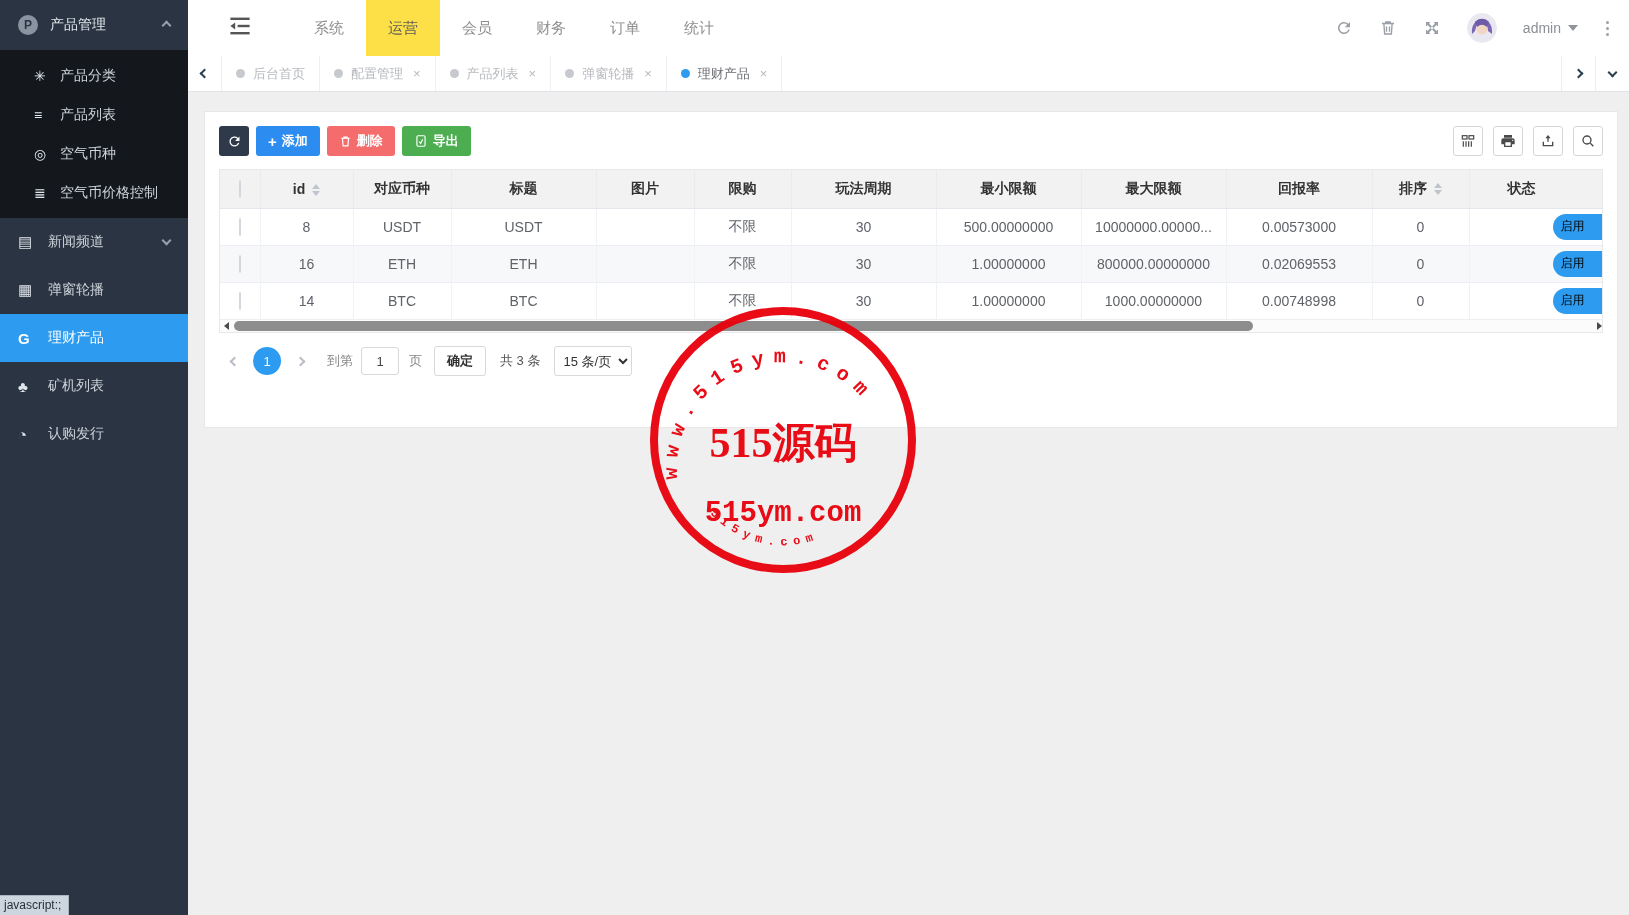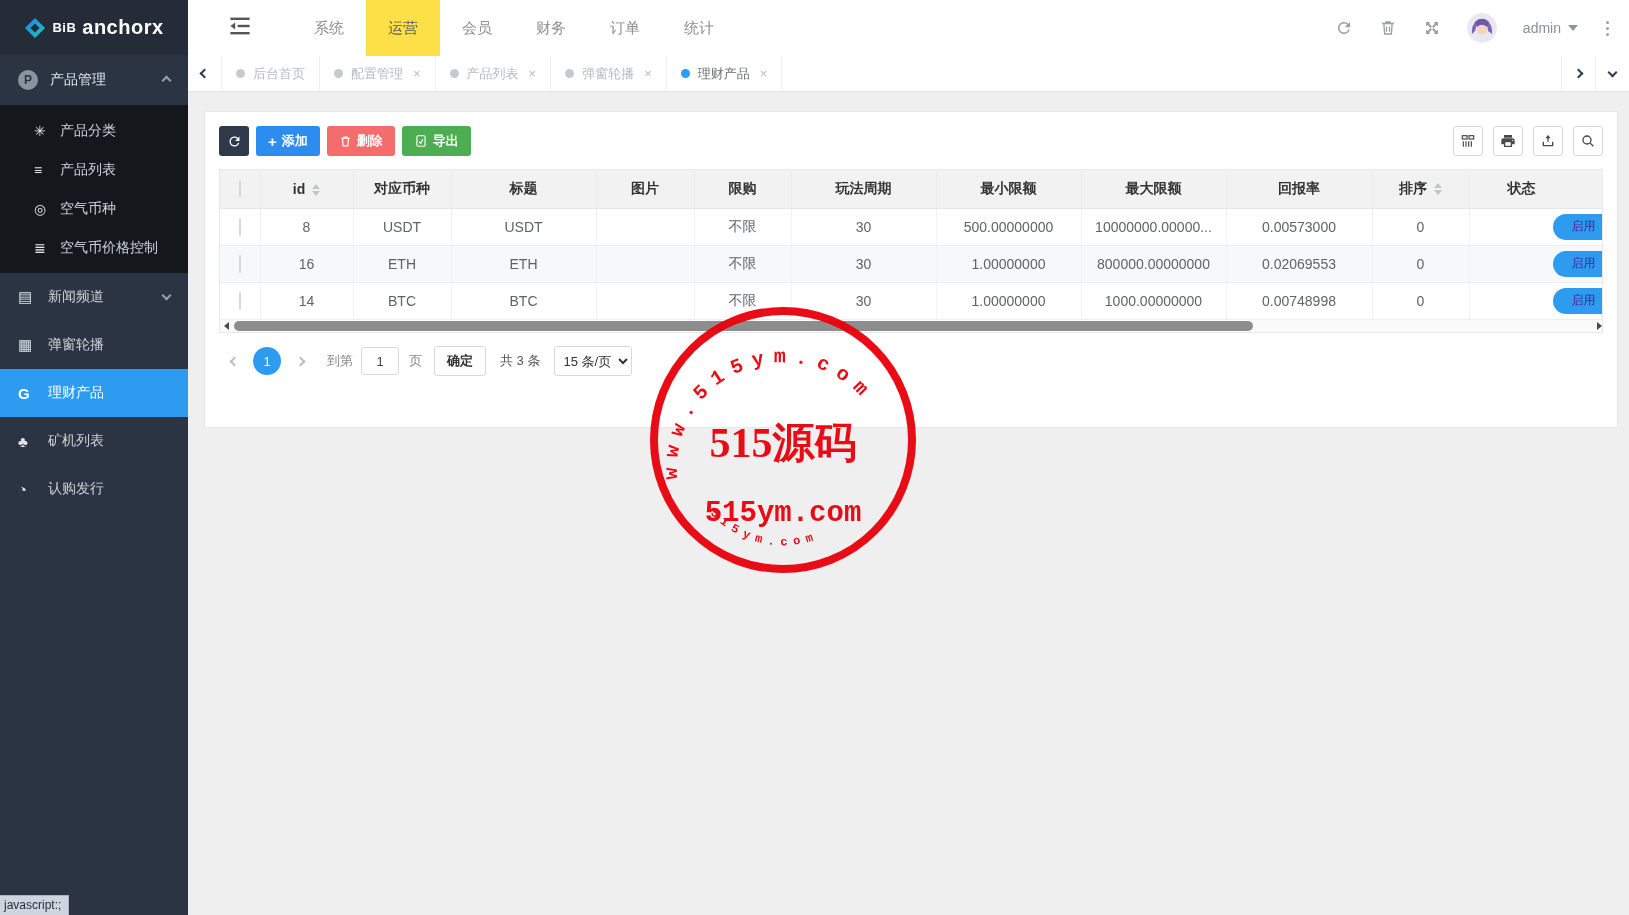--- a/index.html
+++ b/index.html
@@ -80,21 +80,21 @@
   td { height:37px; font-size:14px; color:#5f6368; text-align:center; border-top:1px solid #eceef1; border-right:1px solid #f0f2f4; }
   tbody tr:nth-child(2) { background:#f7f8f9; }
   th.status, td.status { border-right:none; }
   th.status { text-align:left; padding-left:38px; }
   .cb { width:16px; height:16px; border:1px solid #d4d7dc; border-radius:3px; background:#fff; margin:0 auto; cursor:pointer; }
   .sort { display:inline-flex; flex-direction:column; gap:2px; margin-left:7px; vertical-align:middle; }
   .sort i { width:0; height:0; border-left:4px solid transparent; border-right:4px solid transparent; }
   .sort .sup { border-bottom:5px solid #bfc4cc; }
   .sort .sdn { border-top:5px solid #bfc4cc; }
   .toggle { position:relative; width:86px; height:26px; background:#2d9cf0; border-radius:13px; display:flex; align-items:center; margin-left:83px; cursor:pointer; }
-  .toggle .tlabel { color:#4c1d95; font-size:12px; margin-left:19px; }
+  .toggle .tlabel { color:#000000; font-size:12px; margin-left:8px; }
 
   
   .hscroll { height:14px; display:flex; align-items:center; border:1px solid #e8e8e8; border-top:1px solid #eceef1; background:#fbfbfb; }
   .harrow { width:12px; display:flex; align-items:center; justify-content:center; cursor:pointer; }
   .harrow i { width:0; height:0; border-top:4px solid transparent; border-bottom:4px solid transparent; }
   .harrow.l i { border-right:5px solid #4a4a4a; }
   .harrow.r i { border-left:5px solid #4a4a4a; margin-left:auto; }
   .htrack { flex:1; height:10px; position:relative; }
   .hthumb { position:absolute; left:2px; top:0; height:10px; width:75%; background:#8d8d8d; border-radius:5px; cursor:grab; }
 
@@ -115,33 +115,20 @@
 
   
   .statusbar { position:absolute; left:0; bottom:0; z-index:60; background:#cdd5de; color:#26313d; font-size:12px; padding:2px 7px 3px 4px; border:1px solid #aab4bf; border-left:none; border-bottom:none; }
 </style>
 </head>
 <body>
 
 <div class="app">
 
   <aside class="sidebar">
-    <div class="logo">
-      <svg viewBox="0 0 24 24">
-        <defs>
-            <linearGradient id="lg" x1="0" y1="0" x2="1" y2="1">
-          <stop offset="0" stop-color="#2080ed"></stop>
-              <stop offset="1" stop-color="#1ec8b4"></stop>
-        </linearGradient>
-          </defs>
-        <path fill-rule="evenodd" fill="url(#lg)" d="M12 1 23 12 12 23 1 12zM12 7l5 5-5 5-5-5z"></path>
-      </svg>
-      <span class="b1">BiB</span>
-      <span class="b2">anchorx</span>
-    </div>
 
     <div class="sb-head">
       <span class="gicon">P</span>
       <span>产品管理</span>
       <span class="chev up"></span>
     </div>
 
     <div class="sb-sub">
       <div class="sb-subitem">
         <span class="gl">✳</span>

